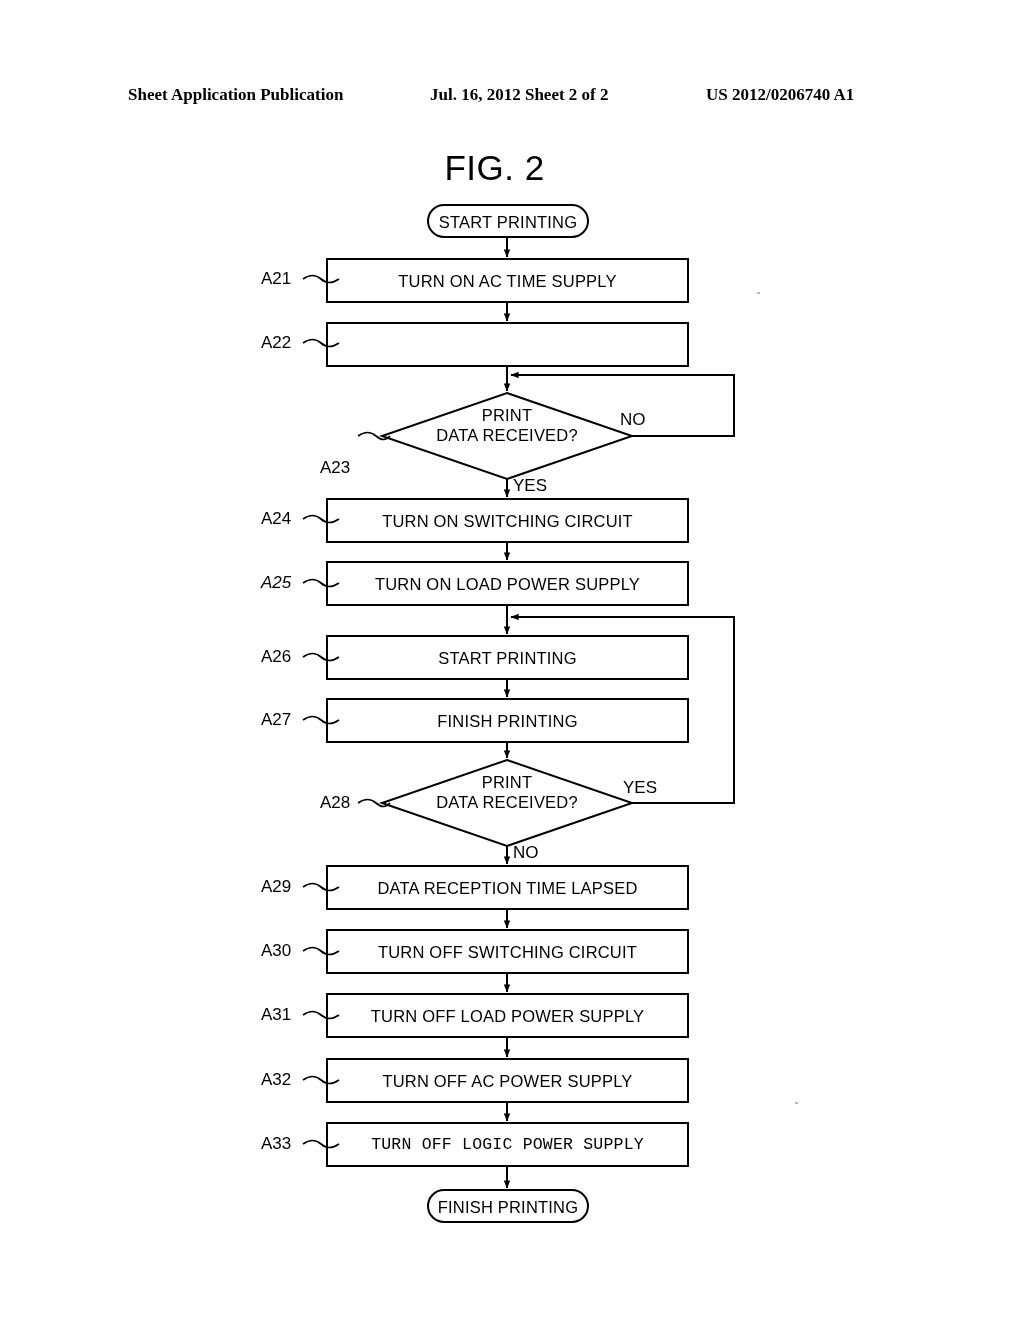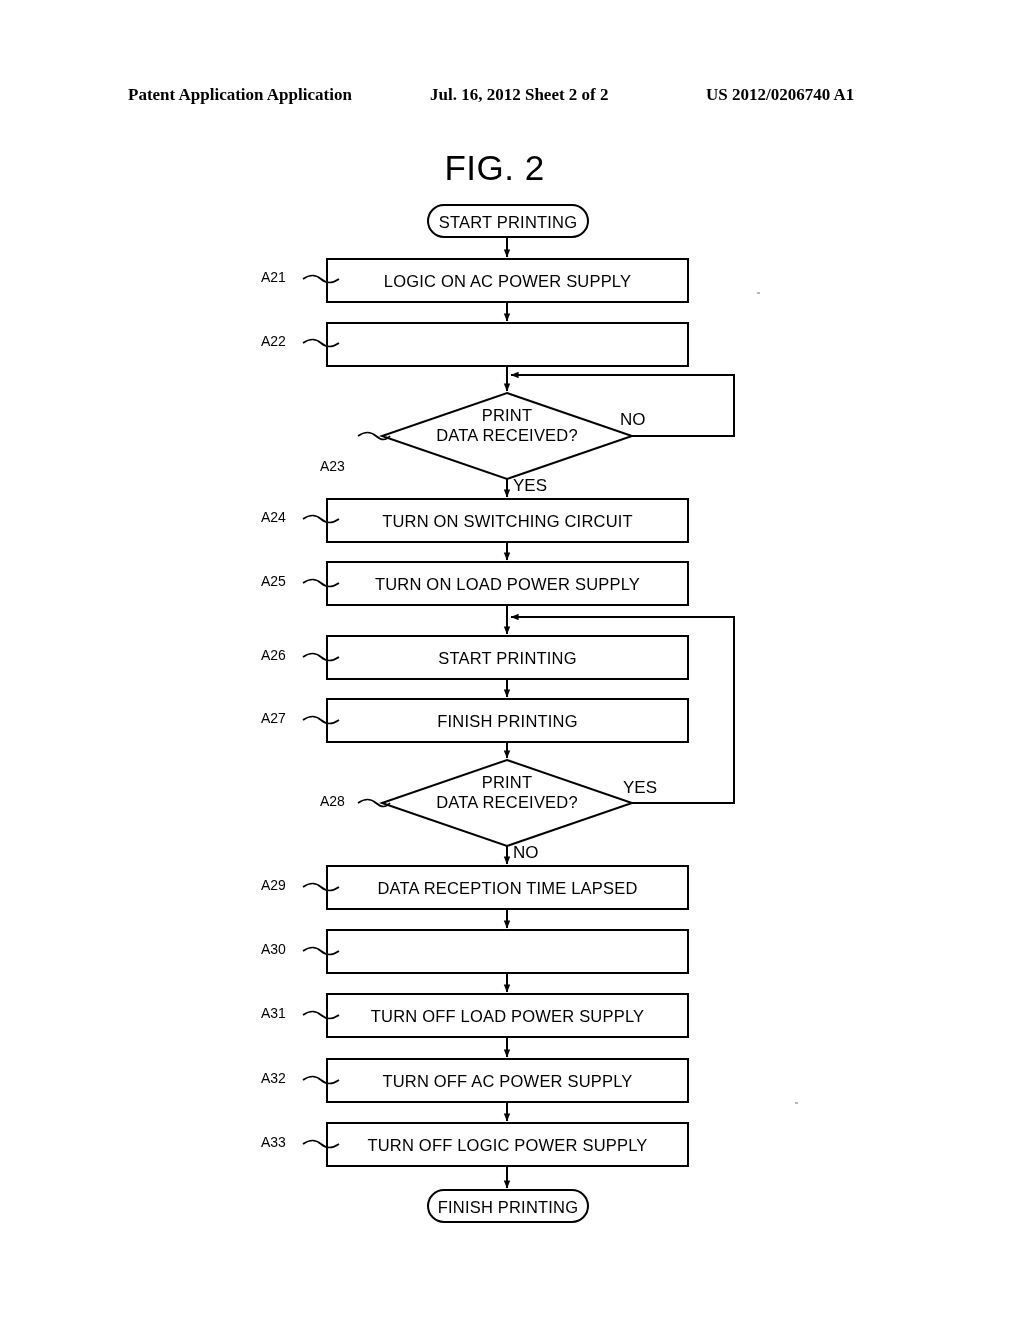--- a/index.html
+++ b/index.html
@@ -81,42 +81,42 @@
     position: absolute;
     text-align: center;
     font-size: 16.5px;
     letter-spacing: 0.2px;
     line-height: 1.22;
     white-space: nowrap;
     pointer-events: none;
   }
   .step-label {
     position: absolute;
-    font-size: 14px;
+    font-size: 17px;
     letter-spacing: 0px;
     white-space: nowrap;
   }
   .branch-label {
     position: absolute;
     font-size: 17px;
     letter-spacing: 0px;
     white-space: nowrap;
   }
   .speck {
     position: absolute;
     width: 3px;
     height: 2px;
     background: #b8b8b8;
   }
 </style>
 </head>
 <body>
 
 <div id="page-header">
-  <span class="hdr-left">Patent Application Application</span>
+  <span class="hdr-left">Sheet Application Publication</span>
   <span class="hdr-mid">Jul. 16, 2012  Sheet 2 of 2</span>
   <span class="hdr-right">US 2012/0206740 A1</span>
 </div>
 
 <div id="fig-title">
   <span class="inner">FIG. 2</span>
 </div>
 
 <div id="flow-canvas">
 
@@ -178,49 +178,50 @@
       <path d="M303,887 q10,-7 18,0 t18,0" stroke-width="1.7"></path>
       <path d="M303,951 q10,-7 18,0 t18,0" stroke-width="1.7"></path>
       <path d="M303,1015 q10,-7 18,0 t18,0" stroke-width="1.7"></path>
       <path d="M303,1080 q10,-7 18,0 t18,0" stroke-width="1.7"></path>
       <path d="M303,1144 q10,-7 18,0 t18,0" stroke-width="1.7"></path>
     </g>
   </svg>
 
   <div class="node-text" style="left:428px; top:212px; width:160px;">START PRINTING</div>
 
-  <div class="node-text" style="left:327px; top:271px; width:361px;">LOGIC ON AC POWER SUPPLY</div>
+  <div class="node-text" style="left:327px; top:271px; width:361px;">TURN ON AC TIME SUPPLY</div>
 
   <div class="node-text" style="left:382px; top:405px; width:250px;">
     <div>PRINT</div>
     <div>DATA RECEIVED?</div>
   </div>
 
   <div class="node-text" style="left:327px; top:574px; width:361px;">TURN ON LOAD POWER SUPPLY</div>
   <div class="node-text" style="left:327px; top:511px; width:361px;">TURN ON SWITCHING CIRCUIT</div>
   <div class="node-text" style="left:327px; top:648px; width:361px;">START PRINTING</div>
   <div class="node-text" style="left:327px; top:711px; width:361px;">FINISH PRINTING</div>
 
   <div class="node-text" style="left:382px; top:772px; width:250px;">
     <div>PRINT</div>
     <div>DATA RECEIVED?</div>
   </div>
 
   <div class="node-text" style="left:327px; top:878px; width:361px;">DATA RECEPTION TIME LAPSED</div>
+  <div class="node-text" style="left:327px; top:942px; width:361px;">TURN OFF SWITCHING CIRCUIT</div>
   <div class="node-text" style="left:327px; top:1006px; width:361px;">TURN OFF LOAD POWER SUPPLY</div>
   <div class="node-text" style="left:327px; top:1071px; width:361px;">TURN OFF AC POWER SUPPLY</div>
-  <div class="node-text" style="left:327px; top:1135px; width:361px;">TURN OFF LOGIC POWER SUPPLY</div>
+  <div class="node-text" style="left:327px; top:1135px; width:361px;font-family:Liberation Mono, monospace;">TURN OFF LOGIC POWER SUPPLY</div>
 
   <div class="node-text" style="left:428px; top:1197px; width:160px;">FINISH PRINTING</div>
 
   <div class="step-label" style="left:261px; top:269px;">A21</div>
   <div class="step-label" style="left:261px; top:333px;">A22</div>
   <div class="step-label" style="left:320px; top:426px;margin-top:32px;">A23</div>
   <div class="step-label" style="left:261px; top:509px;">A24</div>
-  <div class="step-label" style="left:261px; top:573px;">A25</div>
+  <div class="step-label" style="left:261px; top:573px;font-style:italic;">A25</div>
   <div class="step-label" style="left:261px; top:647px;">A26</div>
   <div class="step-label" style="left:261px; top:710px;">A27</div>
   <div class="step-label" style="left:320px; top:793px;">A28</div>
   <div class="step-label" style="left:261px; top:877px;">A29</div>
   <div class="step-label" style="left:261px; top:941px;">A30</div>
   <div class="step-label" style="left:261px; top:1005px;">A31</div>
   <div class="step-label" style="left:261px; top:1070px;">A32</div>
   <div class="step-label" style="left:261px; top:1134px;">A33</div>
 
   <div class="branch-label" style="left:620px; top:410px;">NO</div>

